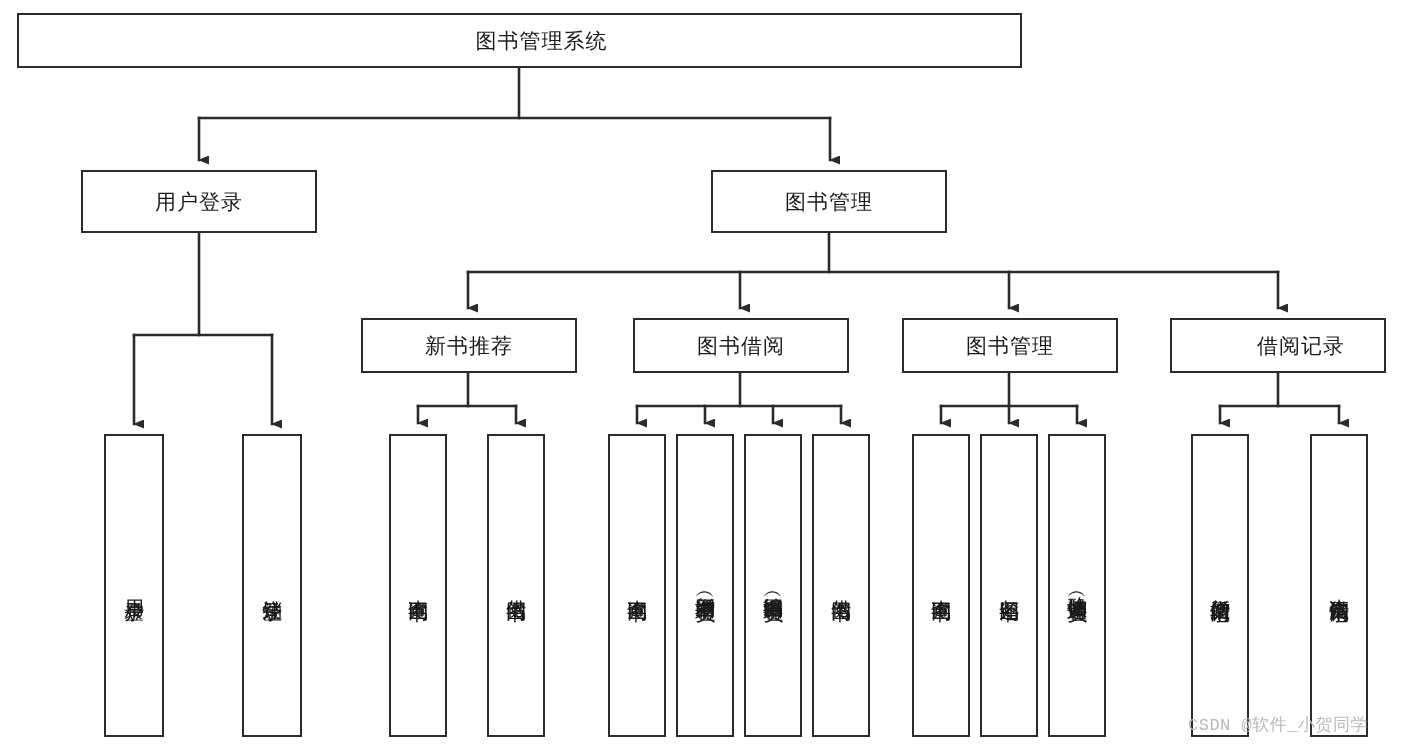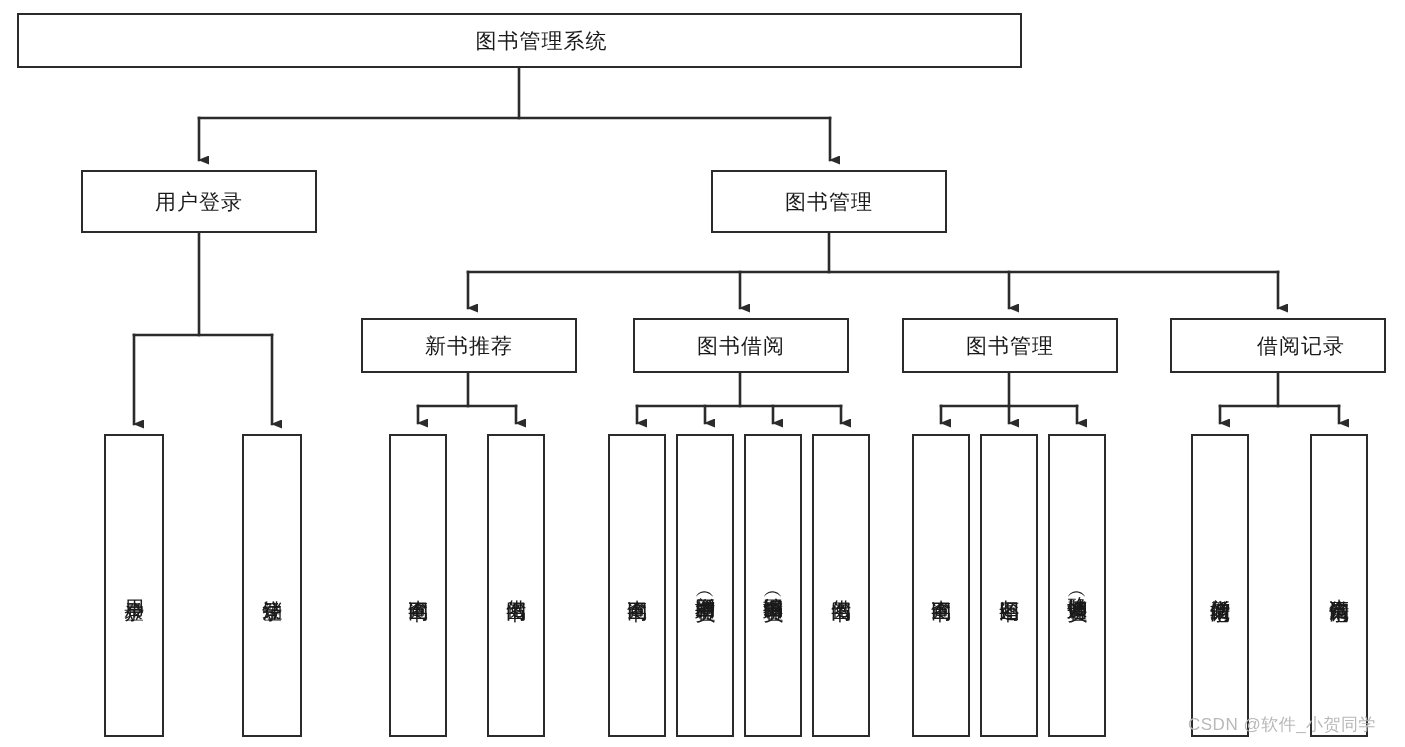--- a/index.html
+++ b/index.html
@@ -6,21 +6,21 @@
   body{font-family:"Liberation Sans","DejaVu Sans",sans-serif;}
   #canvas{position:relative;width:1405px;height:747px;background:#fff;overflow:hidden;}
   #wires{position:absolute;left:0;top:0;width:1405px;height:747px;}
   .node{position:absolute;box-sizing:border-box;background:#ffffff;border:2px solid #2b2b2b;
         display:flex;align-items:center;justify-content:center;color:#1a1a1a;}
   .node.h{font-size:21px;letter-spacing:1px;}
   .node.v{writing-mode:vertical-rl;text-orientation:upright;font-size:20px;line-height:1.18;
           letter-spacing:1px;padding:4px 0;}
   .node.v .txt{writing-mode:vertical-rl;text-orientation:upright;white-space:nowrap;}
   .watermark{position:absolute;left:1188px;top:713px;font-size:17px;color:#b9b9b9;
-             white-space:nowrap;letter-spacing:.5px;}
+             white-space:nowrap;letter-spacing:.5px;font-family:Liberation Mono, monospace;}
 </style>
 </head>
 <body>
 
 <div id="canvas">
 
   <svg id="wires" viewBox="0 0 1405 747" xmlns="http://www.w3.org/2000/svg">
     <defs>
       <marker id="arw" markerWidth="9" markerHeight="11" refX="4.5" refY="10" orient="auto" markerUnits="userSpaceOnUse">
         <path d="M0,0 L9,0 L4.5,11 Z" fill="#2b2b2b"></path>

